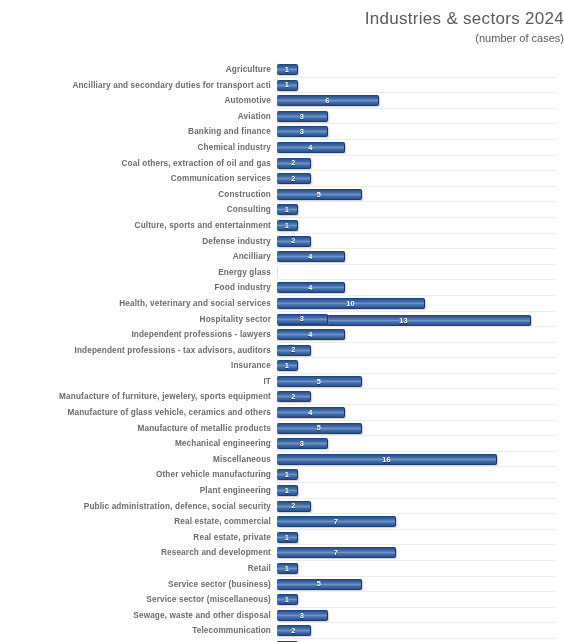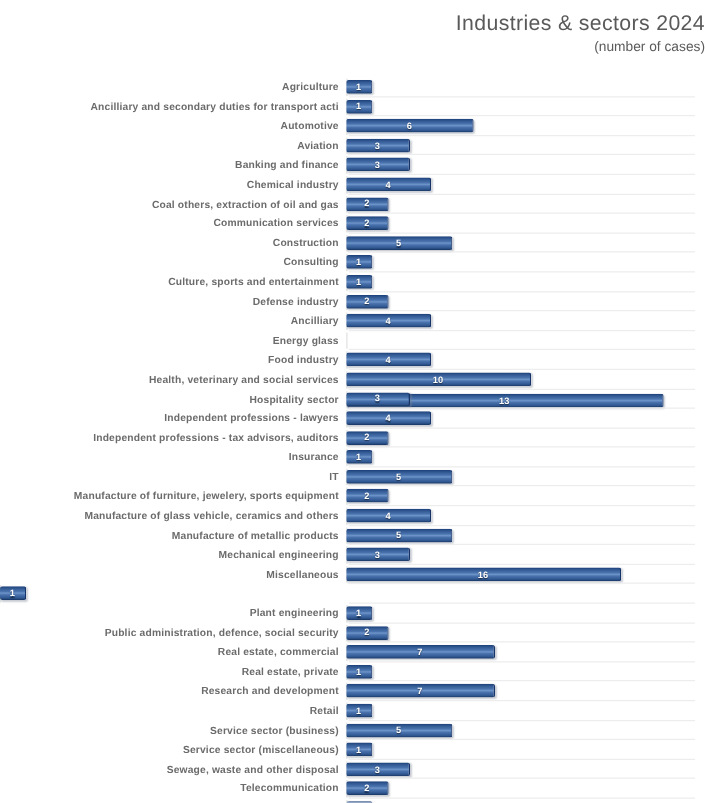--- a/index.html
+++ b/index.html
@@ -335,20 +335,21 @@
       </div>
       <div class="row">
         <div class="cat-label">Miscellaneous</div>
         <div class="bar-track">
           <div class="bar" style="width: 220px;">
             <span class="bar-value">16</span>
           </div>
         </div>
       </div>
       <div class="row">
+        <div class="cat-label">Other vehicle manufacturing</div>
         <div class="bar-track">
           <div class="bar" style="width: 21px;">
             <span class="bar-value">1</span>
           </div>
         </div>
       </div>
       <div class="row">
         <div class="cat-label">Plant engineering</div>
         <div class="bar-track">
           <div class="bar" style="width: 21px;">

